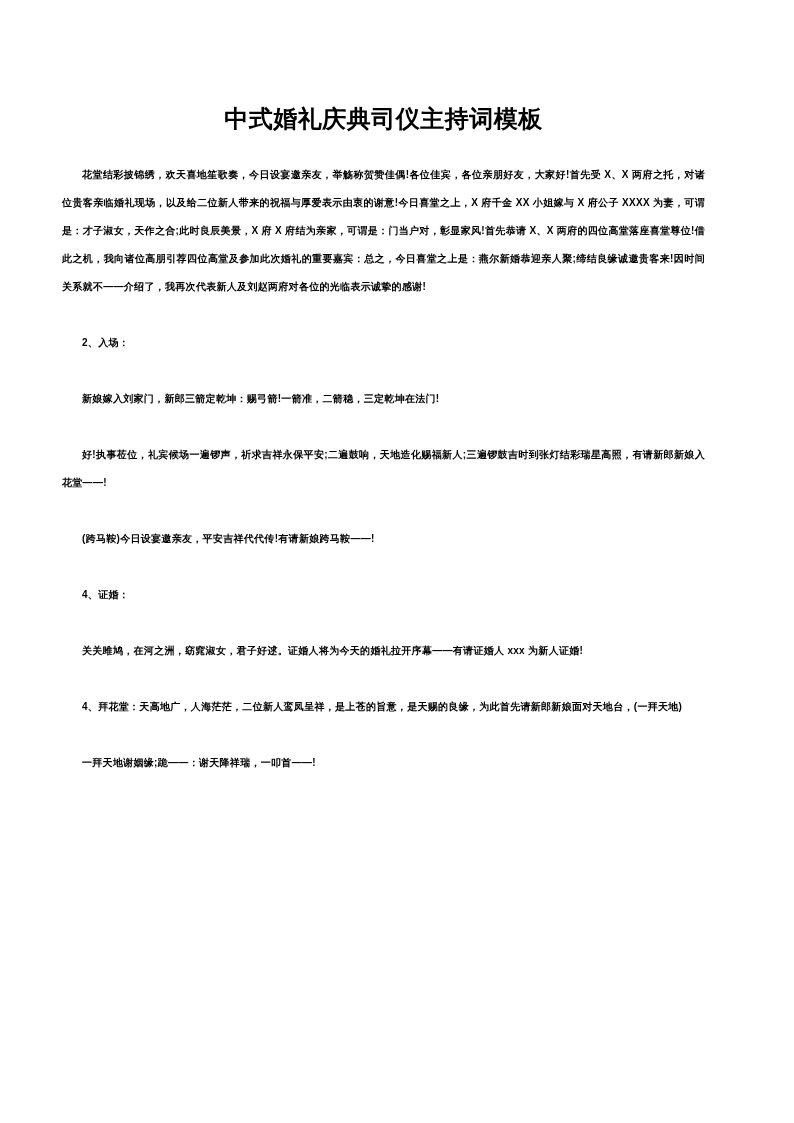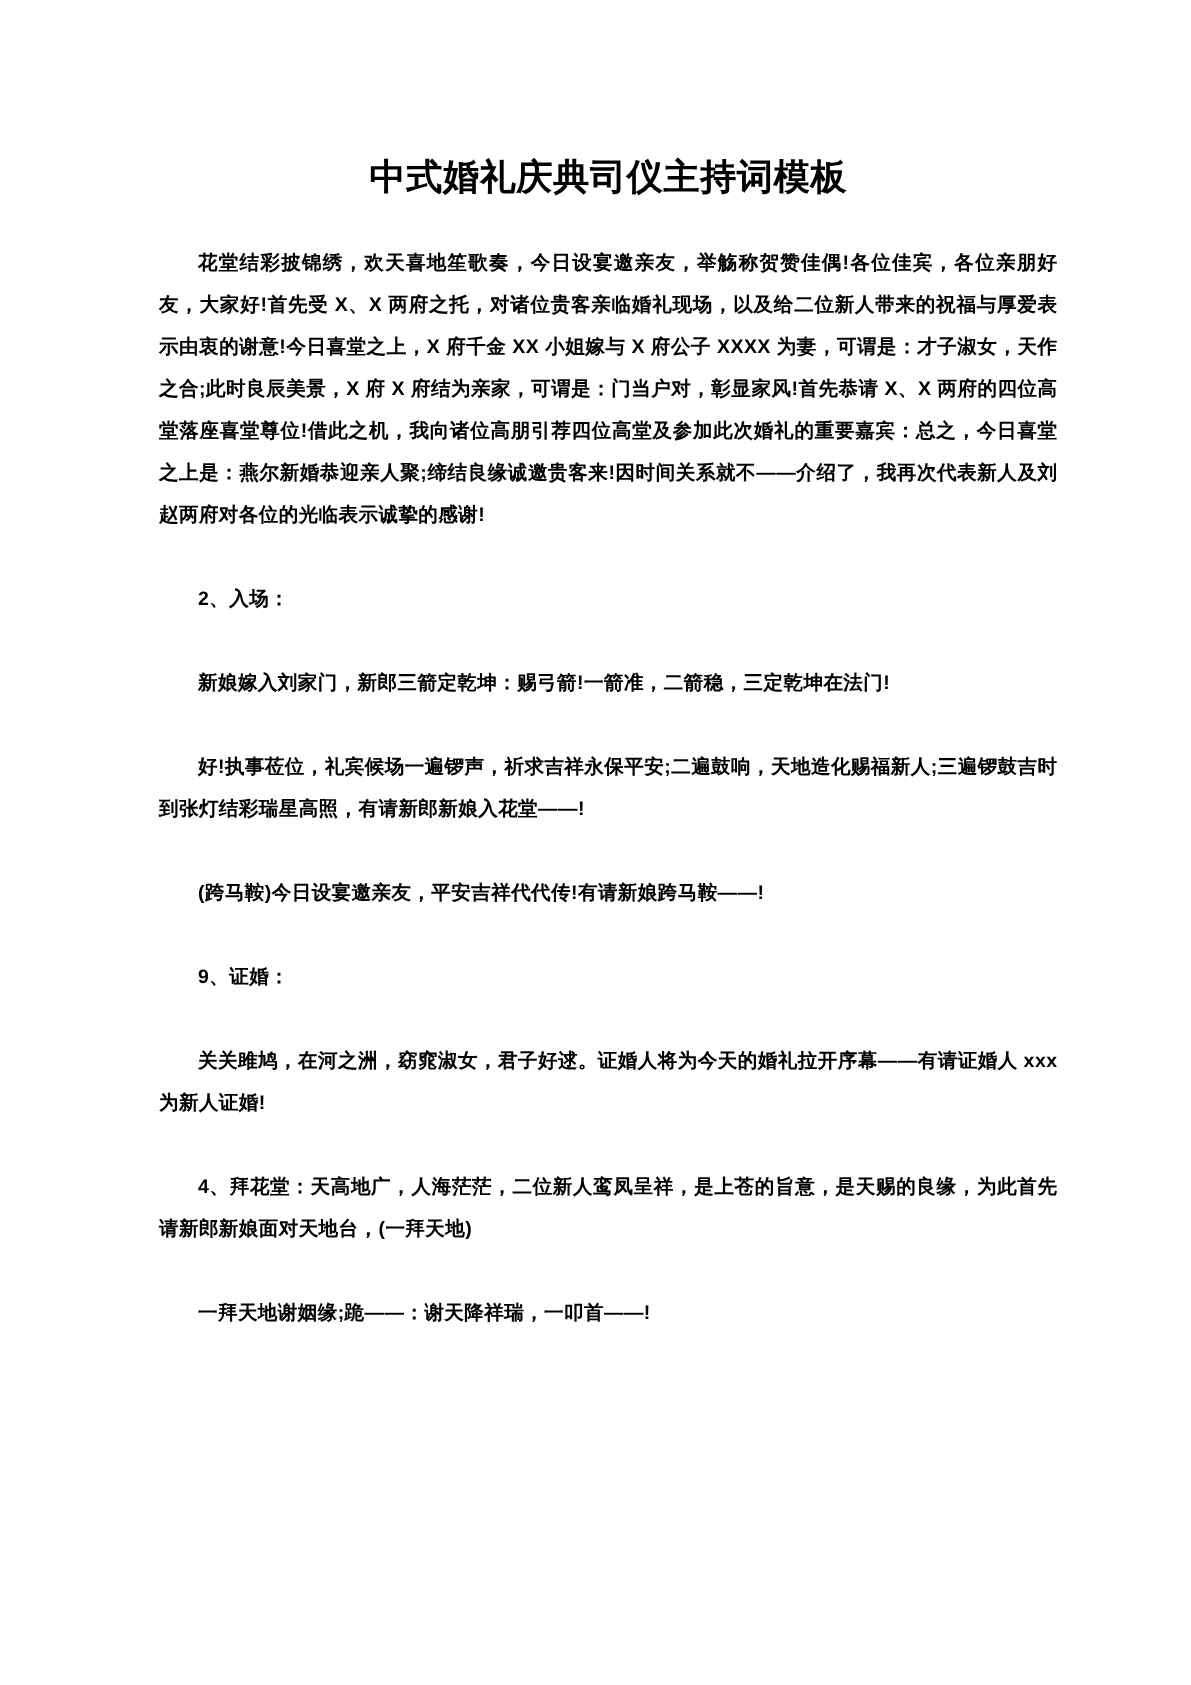--- a/index.html
+++ b/index.html
@@ -7,52 +7,52 @@
     padding: 0;
     background: #ffffff;
   }
   .page {
     position: relative;
     width: 794px;
     height: 1123px;
     margin: 0 auto;
     background: #ffffff;
     box-sizing: border-box;
-    padding: 103px 89px 40px 106px;
+    padding: 103px 89px 40px 62px;
     font-family: "Liberation Sans", "DejaVu Sans", sans-serif;
     color: #000000;
     overflow: hidden;
   }
   .doc-title {
     margin: 0 0 26px 0;
     font-size: 24px;
     font-weight: bold;
     text-align: center;
     letter-spacing: 0.5px;
     line-height: 32px;
   }
   .para {
     margin: 0 0 28px 0;
-    font-size: 13px;
+    font-size: 10px;
     font-weight: 600;
     line-height: 28px;
     text-align: justify;
     text-indent: 2em;
     letter-spacing: 0.3px;
     word-break: break-all;
   }
 </style>
 </head>
 <body>
 
 <div class="page">
   <h1 class="doc-title">中式婚礼庆典司仪主持词模板</h1>
 
   <p class="para">花堂结彩披锦绣，欢天喜地笙歌奏，今日设宴邀亲友，举觞称贺赞佳偶!各位佳宾，各位亲朋好友，大家好!首先受 X、X 两府之托，对诸位贵客亲临婚礼现场，以及给二位新人带来的祝福与厚爱表示由衷的谢意!今日喜堂之上，X 府千金 XX 小姐嫁与 X 府公子 XXXX 为妻，可谓是：才子淑女，天作之合;此时良辰美景，X 府 X 府结为亲家，可谓是：门当户对，彰显家风!首先恭请 X、X 两府的四位高堂落座喜堂尊位!借此之机，我向诸位高朋引荐四位高堂及参加此次婚礼的重要嘉宾：总之，今日喜堂之上是：燕尔新婚恭迎亲人聚;缔结良缘诚邀贵客来!因时间关系就不——介绍了，我再次代表新人及刘赵两府对各位的光临表示诚挚的感谢!</p>
   <p class="para">2、入场：</p>
   <p class="para">新娘嫁入刘家门，新郎三箭定乾坤：赐弓箭!一箭准，二箭稳，三定乾坤在法门!</p>
   <p class="para">好!执事莅位，礼宾候场一遍锣声，祈求吉祥永保平安;二遍鼓响，天地造化赐福新人;三遍锣鼓吉时到张灯结彩瑞星高照，有请新郎新娘入花堂——!</p>
   <p class="para">(跨马鞍)今日设宴邀亲友，平安吉祥代代传!有请新娘跨马鞍——!</p>
-  <p class="para">9、证婚：</p>
+  <p class="para">4、证婚：</p>
   <p class="para">关关雎鸠，在河之洲，窈窕淑女，君子好逑。证婚人将为今天的婚礼拉开序幕——有请证婚人 xxx 为新人证婚!</p>
   <p class="para">4、拜花堂：天高地广，人海茫茫，二位新人鸾凤呈祥，是上苍的旨意，是天赐的良缘，为此首先请新郎新娘面对天地台，(一拜天地)</p>
   <p class="para">一拜天地谢姻缘;跪——：谢天降祥瑞，一叩首——!</p>
 </div>
 
 </body></html>

